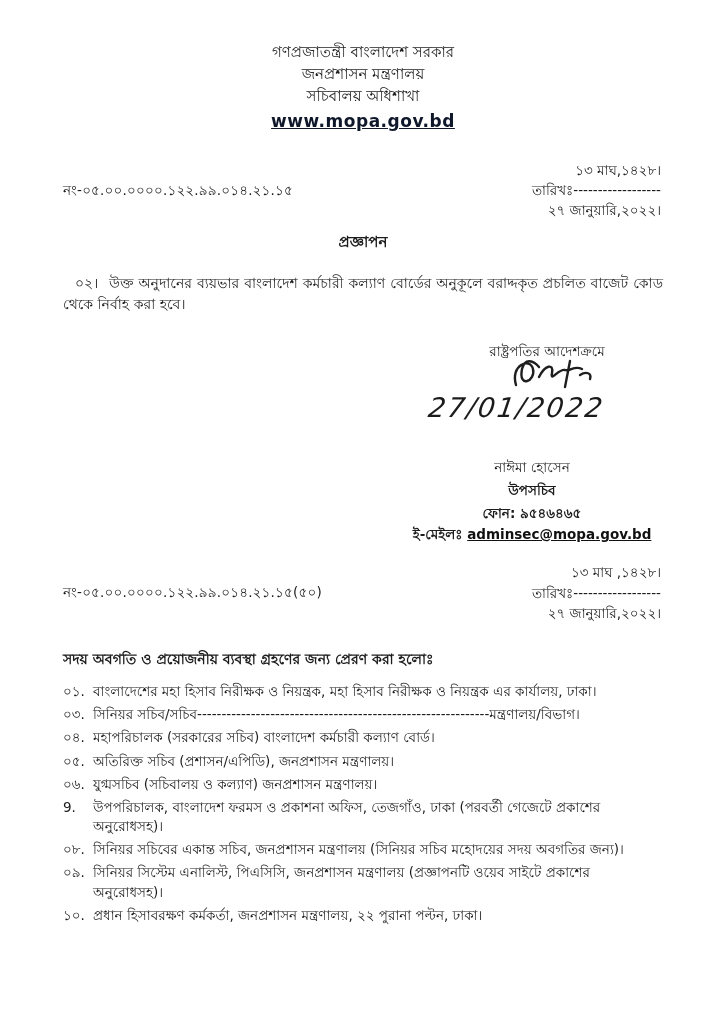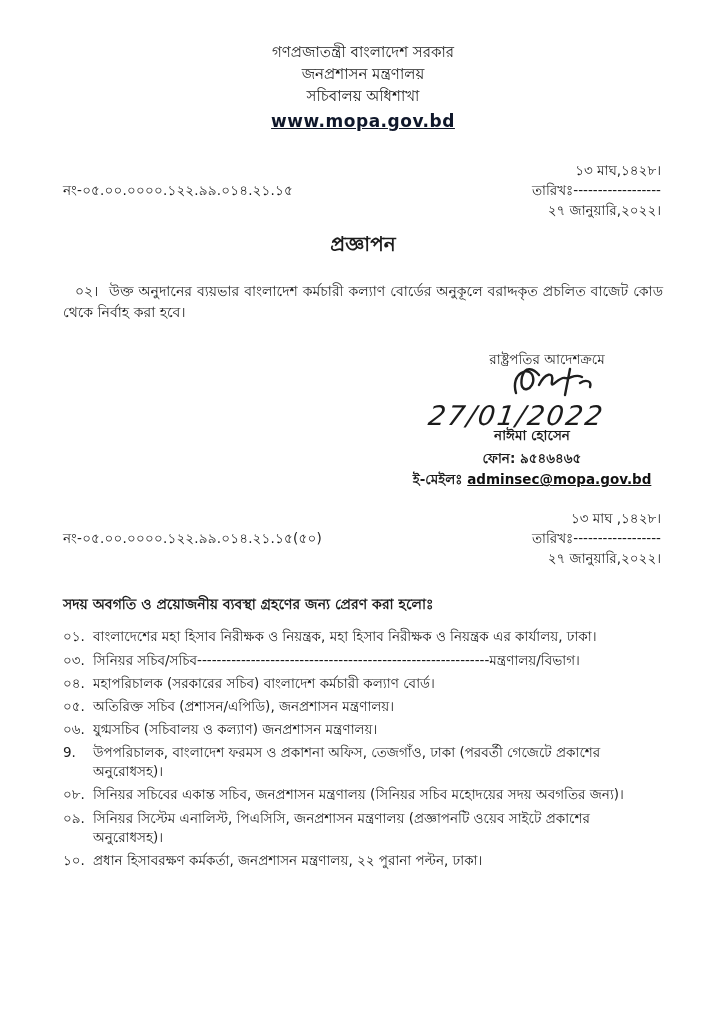--- a/index.html
+++ b/index.html
@@ -28,35 +28,35 @@
   }
   
   .memo-row {
     display:flex; justify-content:space-between; align-items:flex-start;
     margin-top:26px;
   }
   .memo-row .ref-no { margin-top:20px; font-size:13.5px; letter-spacing:.2px; }
   .date-block { text-align:right; font-size:13.5px; line-height:1.5; padding-right:2px; }
   .date-block div { white-space:nowrap; }
   
-  .doc-title { text-align:center; font-size:20px; font-weight:bold; margin-top:10px;font-family:Liberation Mono, monospace; }
+  .doc-title { text-align:center; font-size:15px; font-weight:bold; margin-top:10px; }
   
   .body-para { margin-top:20px; text-align:justify; }
   .body-para.first { text-indent:34px; margin-top:20px; }
   .para-no { display:inline-block; min-width:34px;margin-left:12px; }
   
   .sig-block {
     width:250px;
     margin:26px 6px 0 auto;
     text-align:center;
     font-size:13.5px;
   }
   .sig-byorder { text-align:center; padding-left:30px; }
   .sig-svg { display:block; margin:-6px auto -16px auto; }
-  .sig-name { font-weight:bold; }
+  .sig-name { font-weight:normal;margin-top:40px; }
   .sig-desig { font-weight:bold; margin-top:2px; }
   .sig-phone { font-weight:bold; margin-top:3px; }
   .sig-email { font-weight:bold; margin-top:1px; white-space:nowrap; }
   .sig-email a { color:#111; text-decoration:underline; }
   
   .dist-heading { font-weight:bold; margin-top:26px; }
   .dist-list { margin-top:12px; }
   .dist-item { display:flex; margin-top:4px; line-height:1.42; font-size:13.5px; }
   .dist-item .no { flex:0 0 30px; }
   .dist-item .txt { flex:1; word-break:break-word; }
@@ -95,20 +95,21 @@
         <path d="M96,30 C90,10 110,2 113,14 C116,26 98,34 102,14 C105,2 114,6 119,12"></path>
         <path d="M119,22 C125,10 134,8 132,18 C130,28 139,13 145,15 C150,17 154,10 162,14"></path>
         <path d="M150,6 L145,32"></path>
         <path d="M160,20 C166,16 172,18 170,24"></path>
       </g>
       <g transform="skewX(-8)">
         <text x="16" y="62" font-size="27" font-style="italic" fill="#1b1b1b" letter-spacing="2" font-family="DejaVu Sans, sans-serif">27/01/2022</text>
       </g>
     </svg>
     <div class="sig-name">নাঈমা হোসেন</div>
+    <div class="sig-desig">উপসচিব</div>
     <div class="sig-phone">ফোন: ৯৫৪৬৪৬৫</div>
     <div class="sig-email">
       <span>ই-মেইলঃ</span>
       <a>adminsec@mopa.gov.bd</a>
     </div>
   </div>
 
   <div class="memo-row" style="margin-top:18px;">
     <div class="ref-no">নং-০৫.০০.০০০০.১২২.৯৯.০১৪.২১.১৫(৫০)</div>
     <div class="date-block">

